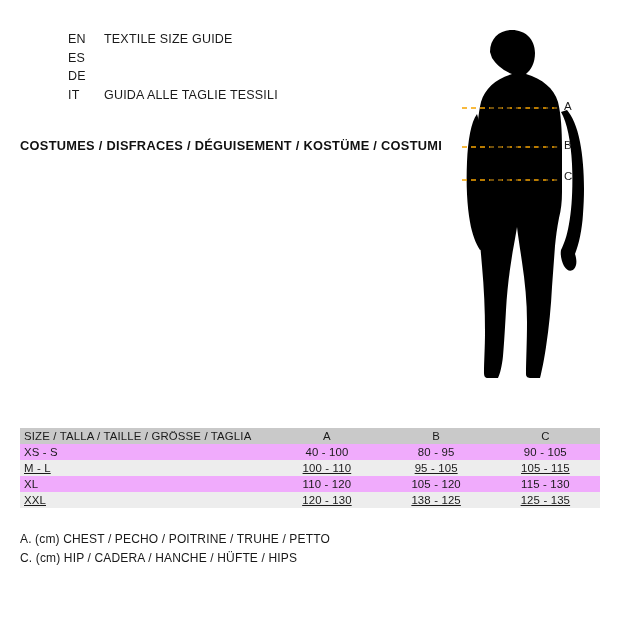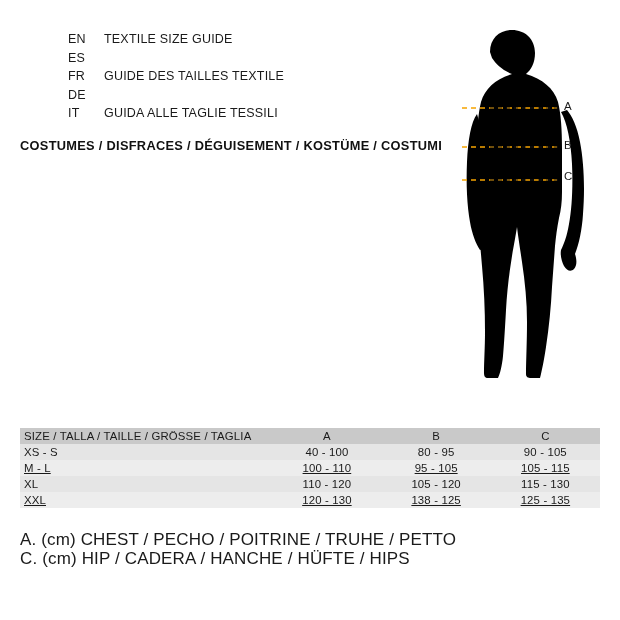--- a/index.html
+++ b/index.html
@@ -107,57 +107,53 @@
   table.size-table thead tr {
     background: #c9c9c9;
   }
   table.size-table th.first-col,
   table.size-table td.first-col {
     text-align: left;
     padding-left: 4px;
     width: 250px;
   }
   table.size-table tbody tr.odd {
-    background: #e5e5e5;
+    background: #f0abfc;
   }
   table.size-table tbody tr.even {
     background: #ededed;
     text-decoration: underline;
   }
   table.size-table col.c-a { width: 110px; }
   table.size-table col.c-b { width: 110px; }
   table.size-table col.c-c { width: 110px; }
 
   
   .legend {
     position: absolute;
     left: 20px;
     top: 530px;
-    font-size: 17px;
+    font-size: 12px;
     line-height: 19px;
     color: #1a1a1a;
     letter-spacing: 0.15px;
   }
 </style>
 </head>
 <body>
 
 <div class="page">
 
   <div class="lang-block">
     <div class="lang-row">
       <span class="lang-code">EN</span>
       <span class="lang-text">TEXTILE SIZE GUIDE</span>
     </div>
     <div class="lang-row">
       <span class="lang-code">ES</span>
-    </div>
-    <div class="lang-row">
-      <span class="lang-code">FR</span>
-      <span class="lang-text">GUIDE DES TAILLES TEXTILE</span>
     </div>
     <div class="lang-row">
       <span class="lang-code">DE</span>
     </div>
     <div class="lang-row">
       <span class="lang-code">IT</span>
       <span class="lang-text">GUIDA ALLE TAGLIE TESSILI</span>
     </div>
   </div>
 

